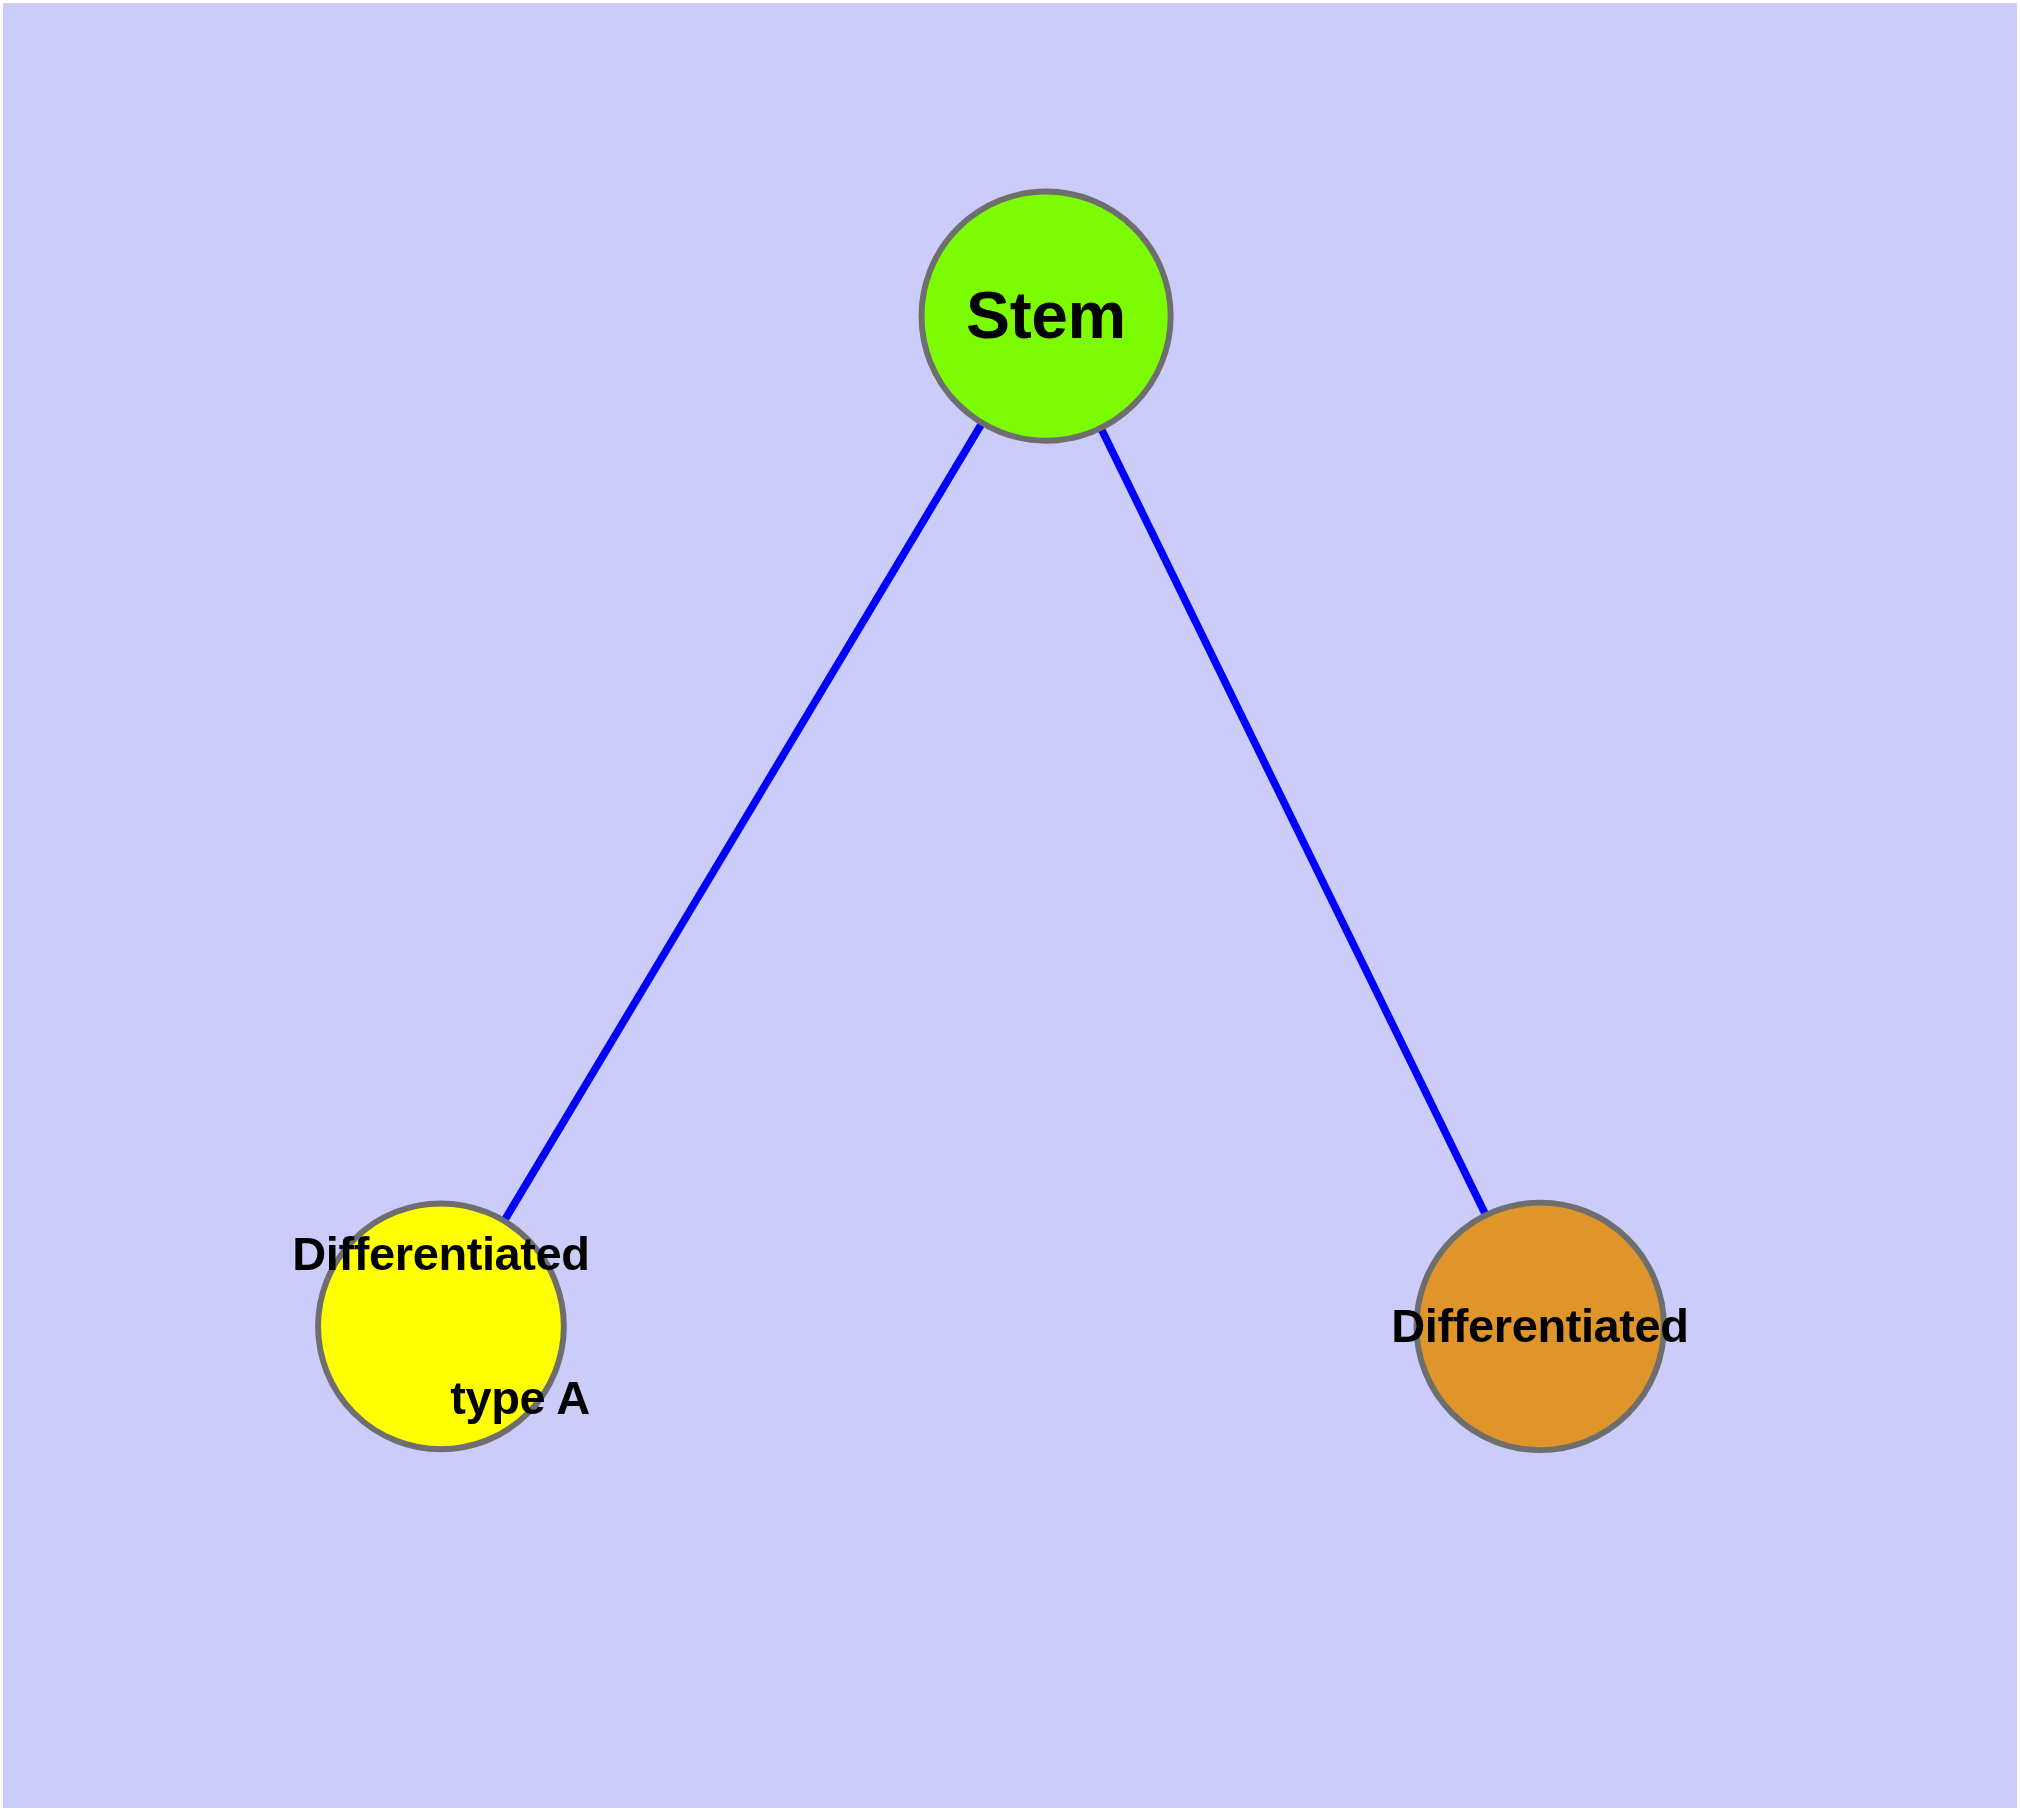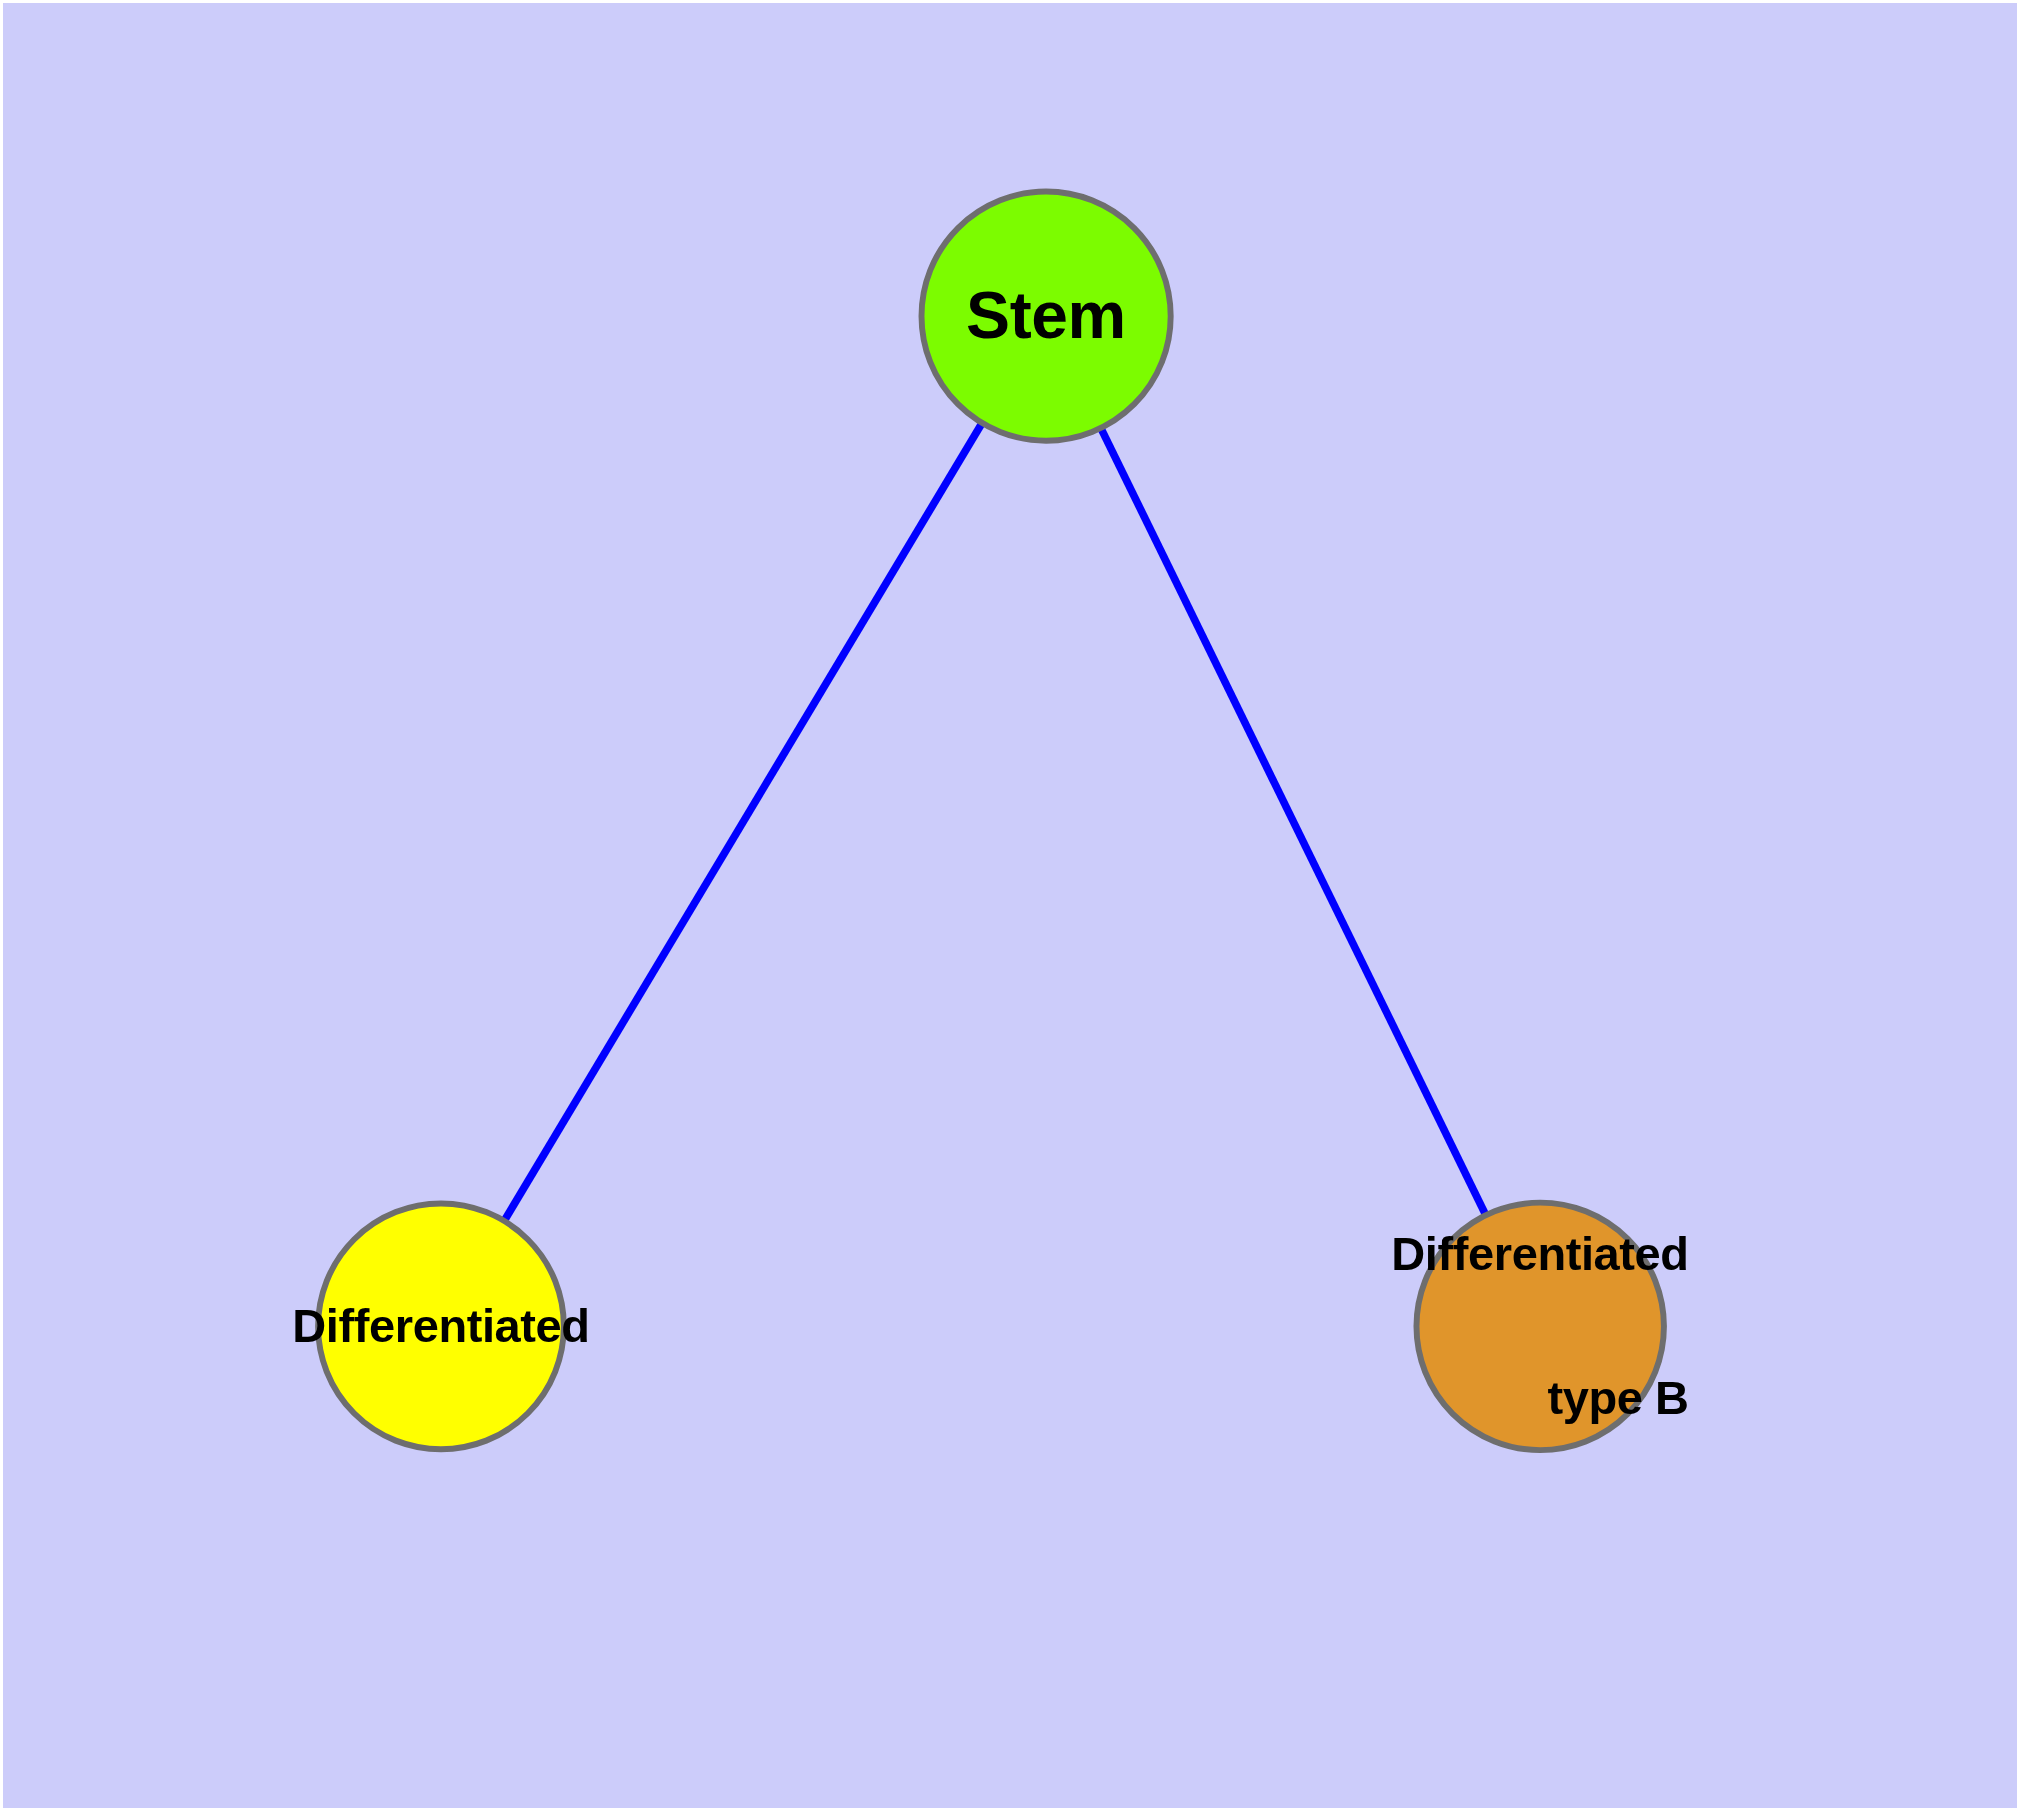--- a/index.html
+++ b/index.html
@@ -65,20 +65,20 @@
       <circle cx="1234" cy="373" r="147" fill="#7cfc00" stroke="#6e6e6e" stroke-width="7"></circle>
       <circle cx="520" cy="1565" r="145" fill="#ffff00" stroke="#6e6e6e" stroke-width="7"></circle>
       <circle cx="1817" cy="1565" r="146" fill="#e0952b" stroke="#6e6e6e" stroke-width="7"></circle>
     </g>
   </svg>
 
   <div class="node-label label-stem" style="left:1046px; top:316px;">Stem</div>
 
   <div class="node-label label-two-line" style="left:441px; top:1326px;">
     <div>Differentiated</div>
+    <div>type A</div>
   </div>
 
   <div class="node-label label-two-line" style="left:1540px; top:1326px;">
     <div>Differentiated</div>
-    <div>type B</div>
   </div>
 </div>
 
 
 </body></html>

